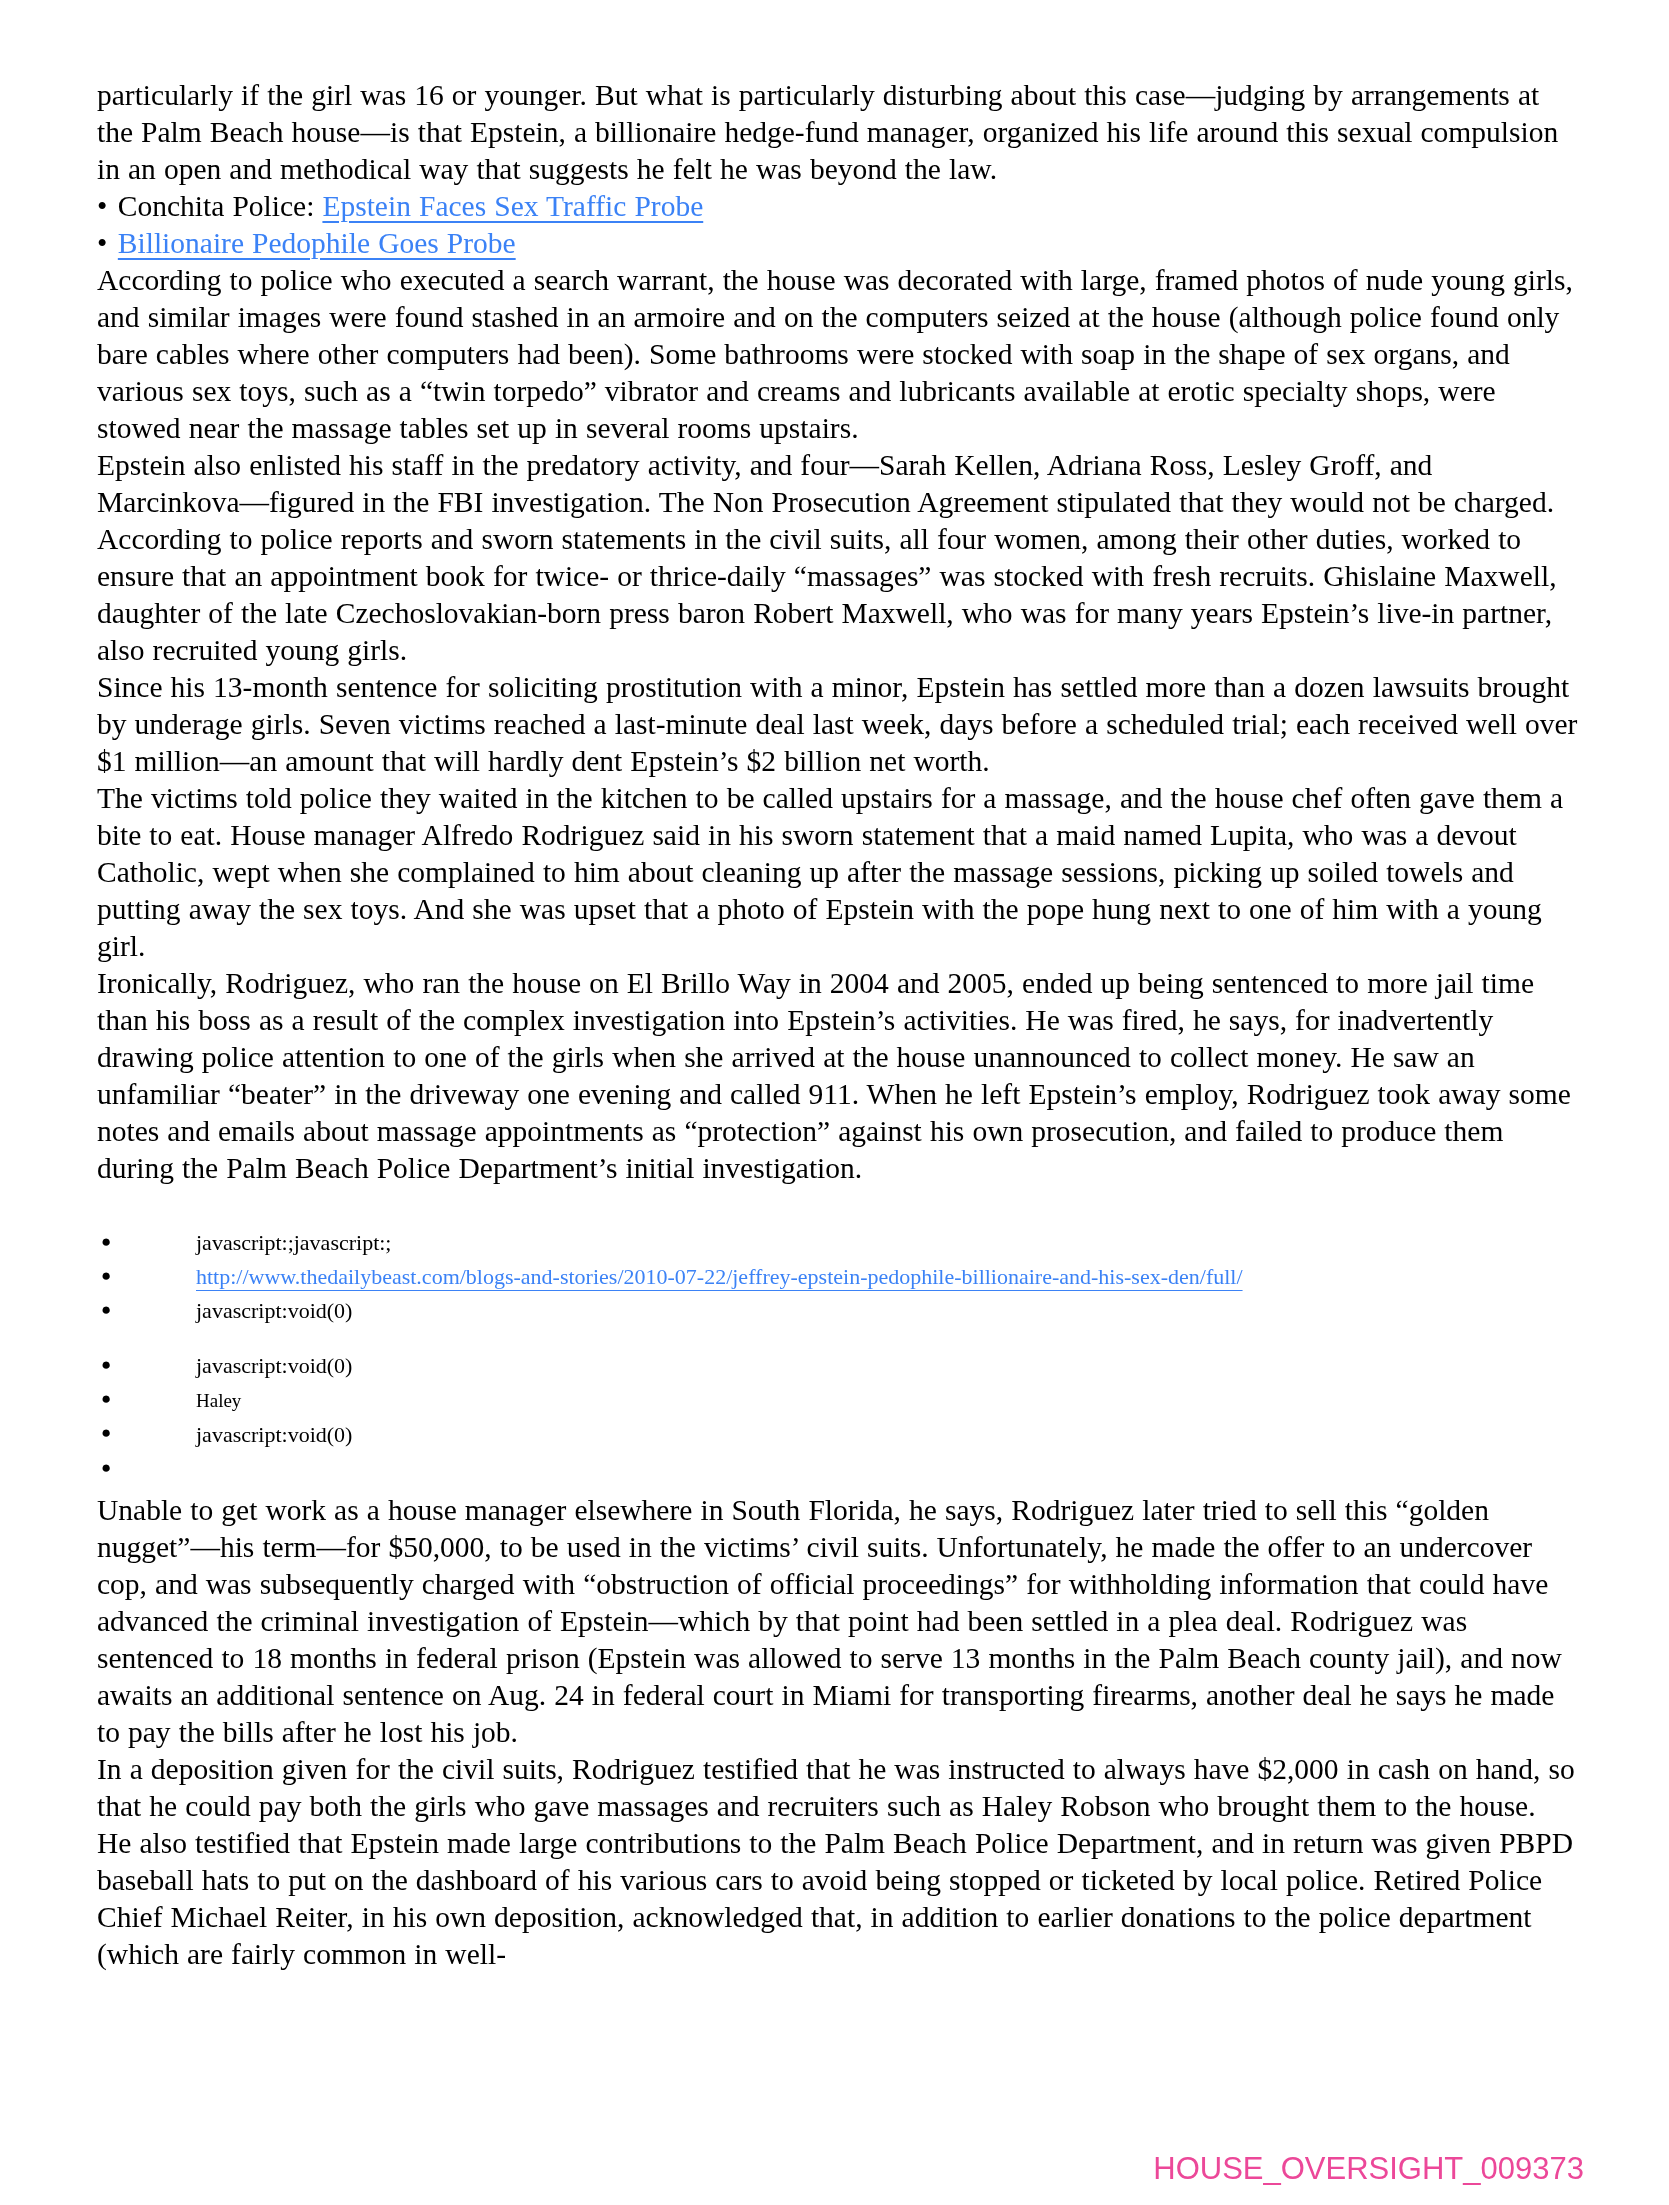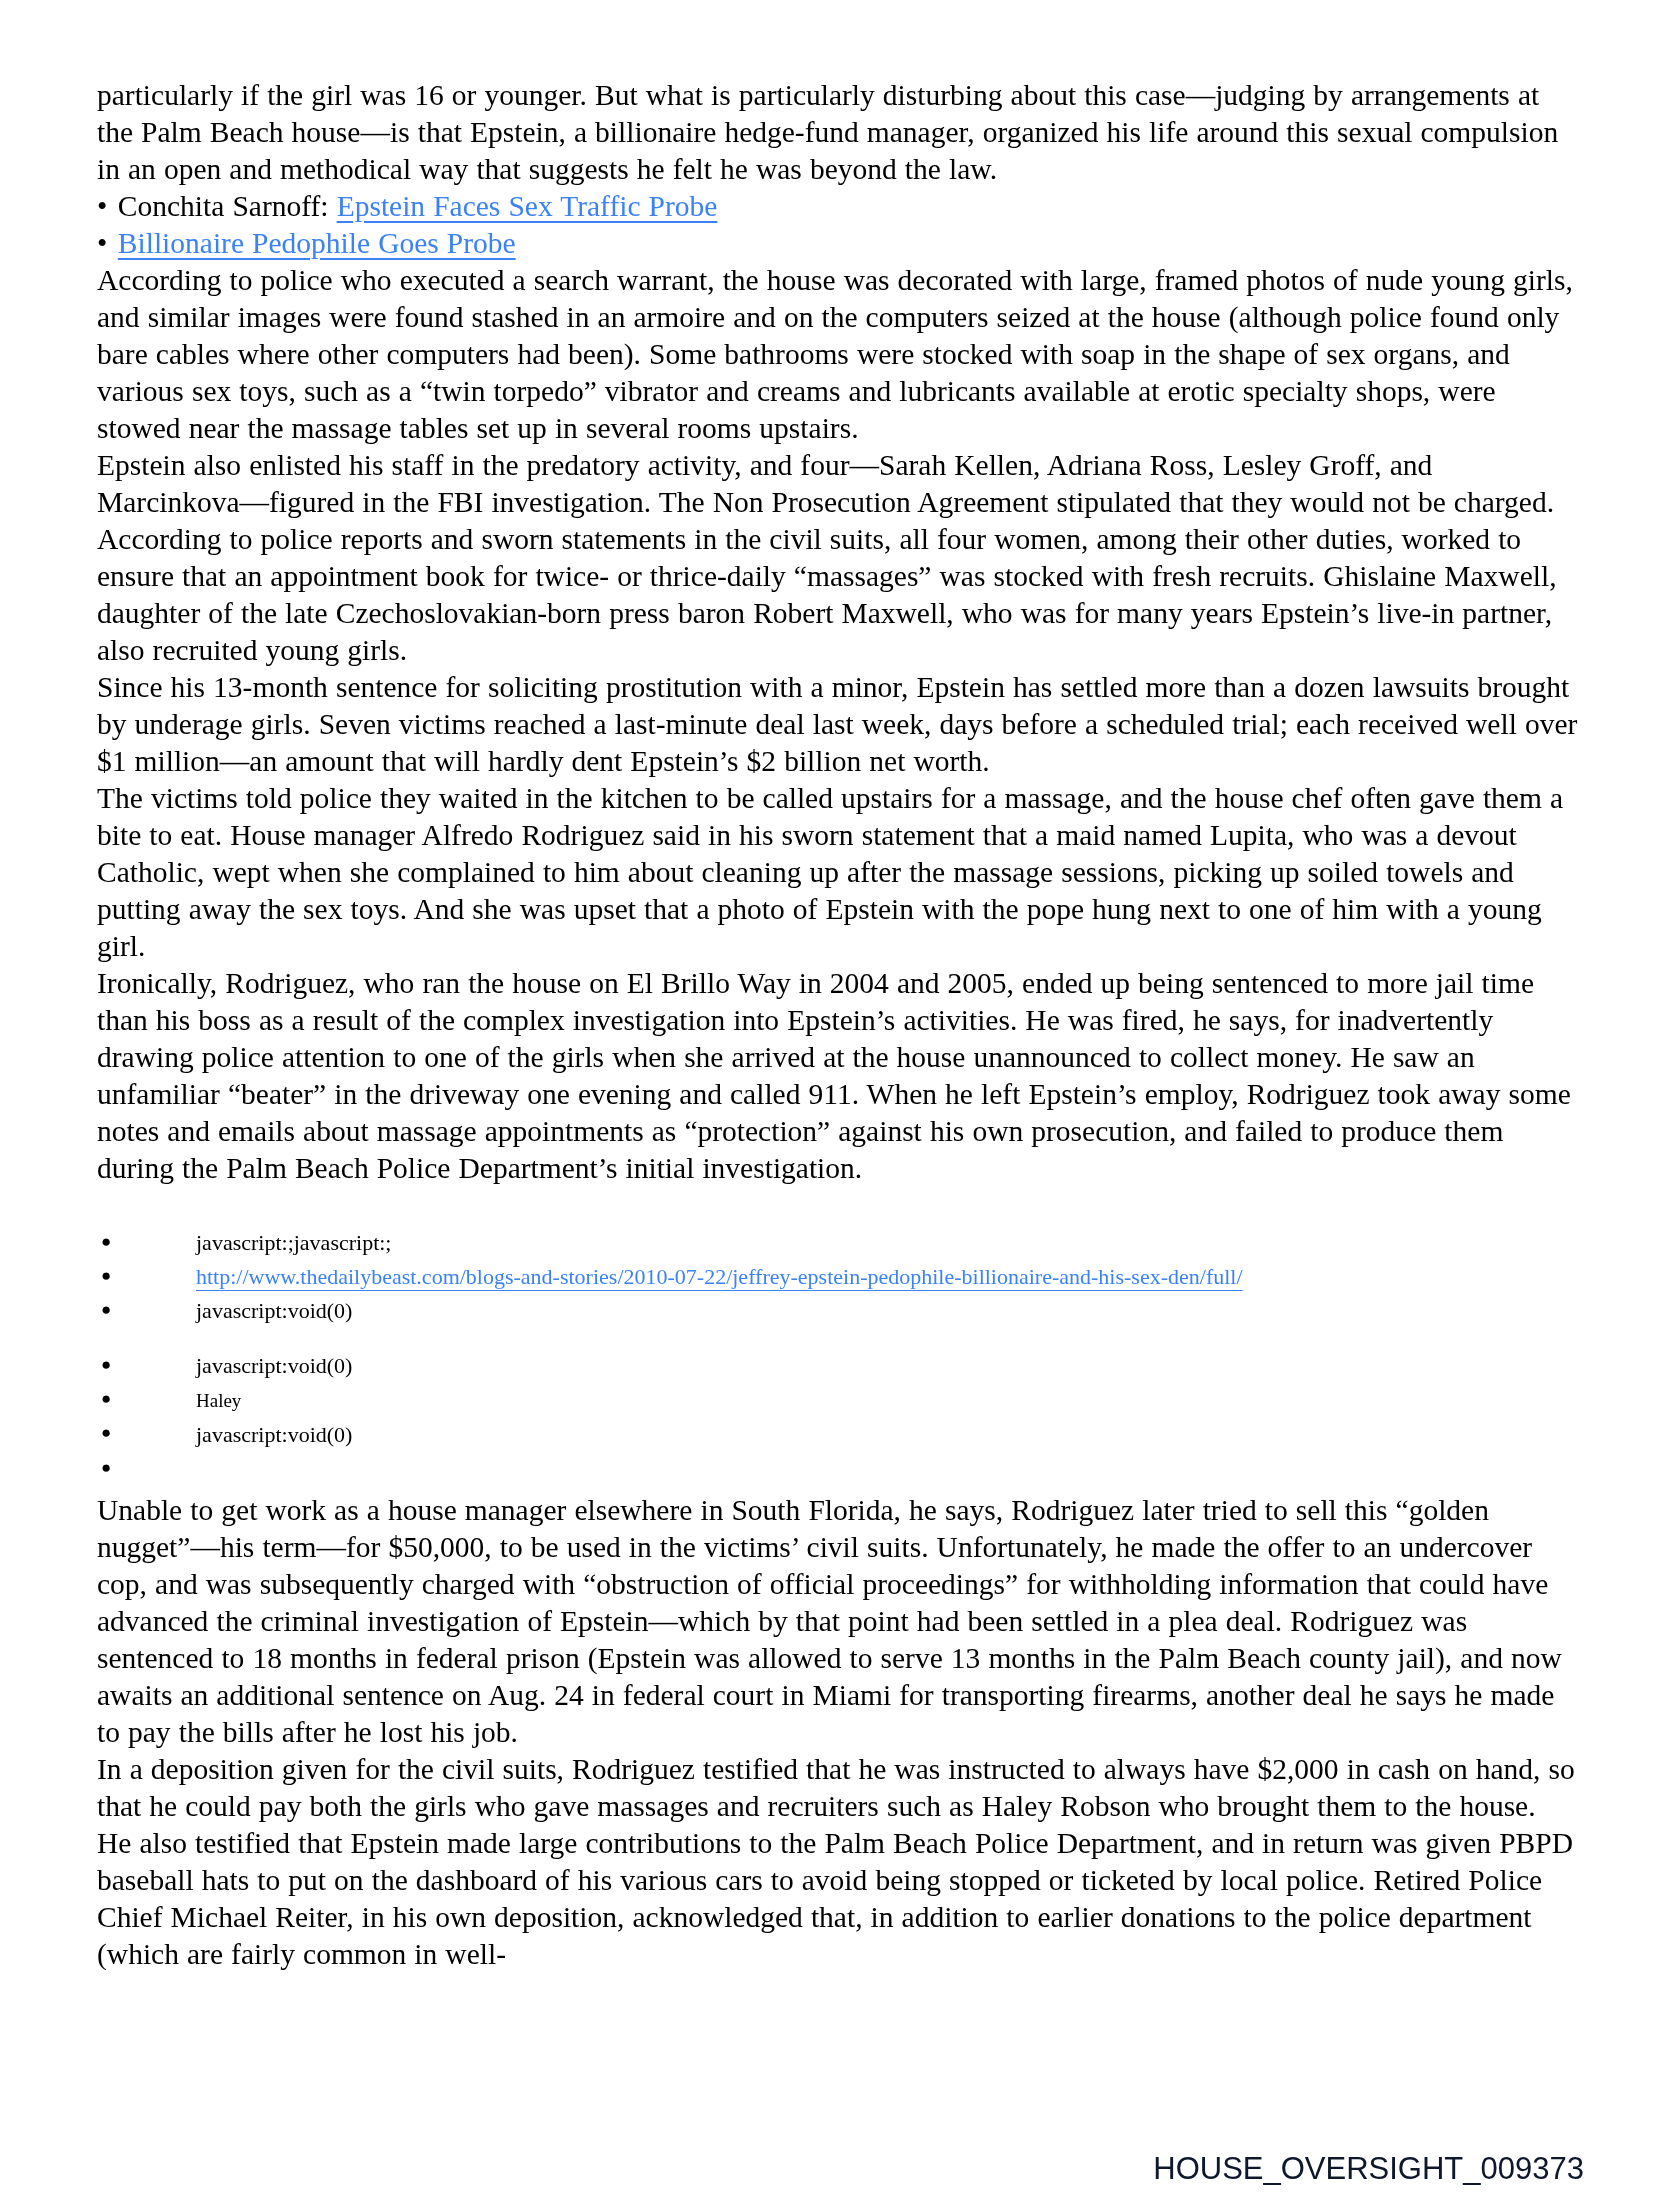--- a/index.html
+++ b/index.html
@@ -61,32 +61,32 @@
     text-decoration-thickness: 1.3px;
     text-underline-offset: 5.9px;
   }
   .bates-footer {
     position: absolute;
     right: 85px;
     bottom: 18.3px;
     font-family: "Liberation Sans", sans-serif;
     font-size: 31px;
     letter-spacing: 0px;
-    color: #0f172a;
+    color: #ec4899;
   }
 </style>
 </head>
 <body>
 
 <div class="page">
   <div class="content">
 
     <p class="body">particularly if the girl was 16 or younger. But what is particularly disturbing about this case—judging by arrangements at the Palm Beach house—is that Epstein, a billionaire hedge-fund manager, organized his life around this sexual compulsion in an open and methodical way that suggests he felt he was beyond the law.</p>
 
-    <p class="body src"><span class="src-marker">•</span><span>Conchita Sarnoff: </span><a class="doclink">Epstein Faces Sex Traffic Probe</a></p>
+    <p class="body src"><span class="src-marker">•</span><span>Conchita Police: </span><a class="doclink">Epstein Faces Sex Traffic Probe</a></p>
 
     <p class="body src"><span class="src-marker">•</span><a class="doclink">Billionaire Pedophile Goes Probe</a></p>
 
     <p class="body">According to police who executed a search warrant, the house was decorated with large, framed photos of nude young girls, and similar images were found stashed in an armoire and on the computers seized at the house (although police found only bare cables where other computers had been). Some bathrooms were stocked with soap in the shape of sex organs, and various sex toys, such as a “twin torpedo” vibrator and creams and lubricants available at erotic specialty shops, were stowed near the massage tables set up in several rooms upstairs.</p>
 
     <p class="body">Epstein also enlisted his staff in the predatory activity, and four—Sarah Kellen, Adriana Ross, Lesley Groff, and Marcinkova—figured in the FBI investigation. The Non Prosecution Agreement stipulated that they would not be charged. According to police reports and sworn statements in the civil suits, all four women, among their other duties, worked to ensure that an appointment book for twice- or thrice-daily “massages” was stocked with fresh recruits. Ghislaine Maxwell, daughter of the late Czechoslovakian-born press baron Robert Maxwell, who was for many years Epstein’s live-in partner, also recruited young girls.</p>
 
     <p class="body">Since his 13-month sentence for soliciting prostitution with a minor, Epstein has settled more than a dozen lawsuits brought by underage girls. Seven victims reached a last-minute deal last week, days before a scheduled trial; each received well over $1 million—an amount that will hardly dent Epstein’s $2 billion net worth.</p>
 
     <p class="body">The victims told police they waited in the kitchen to be called upstairs for a massage, and the house chef often gave them a bite to eat. House manager Alfredo Rodriguez said in his sworn statement that a maid named Lupita, who was a devout Catholic, wept when she complained to him about cleaning up after the massage sessions, picking up soiled towels and putting away the sex toys. And she was upset that a photo of Epstein with the pope hung next to one of him with a young girl.</p>

